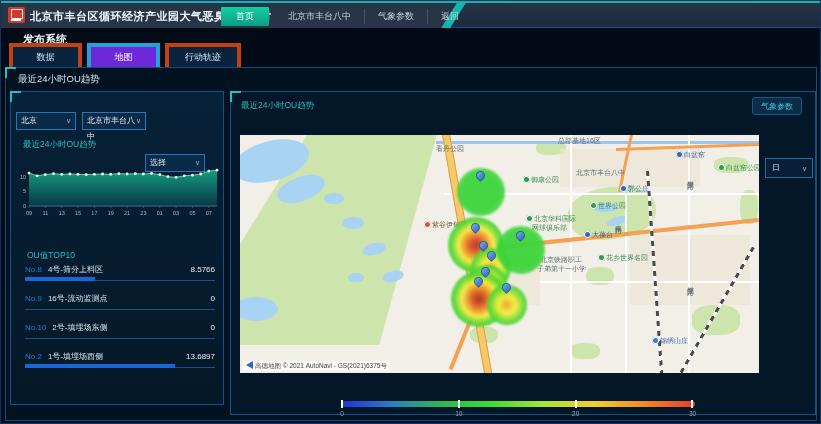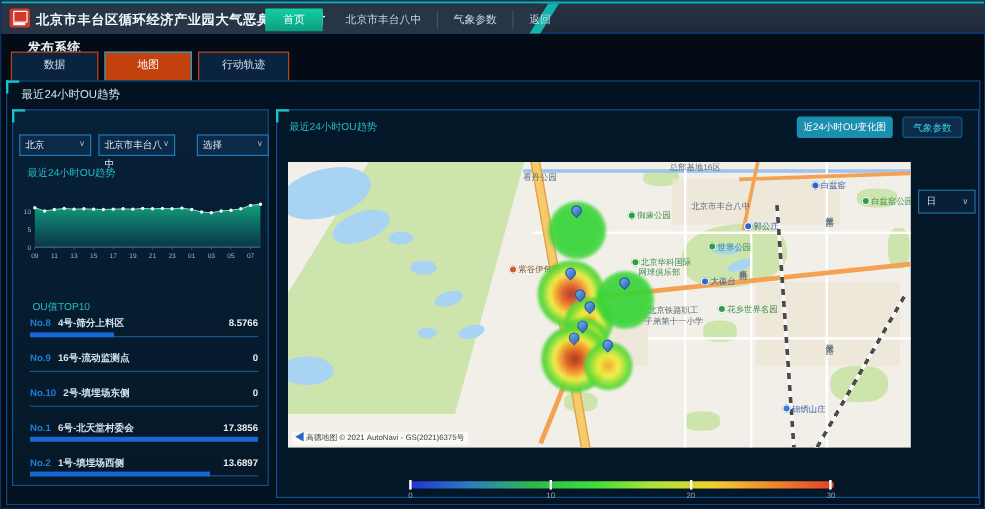--- a/index.html
+++ b/index.html
@@ -14,45 +14,45 @@
   #logo:before{content:"";position:absolute;left:3px;top:2px;width:10px;height:8px;border:1.5px solid #fff;border-radius:1px;}
   #logo:after{content:"";position:absolute;left:3px;bottom:2px;width:10px;height:2px;background:#fff;}
   #app-title{position:absolute;left:29px;top:6px;font-size:11px;font-weight:bold;color:#f2f7fc;letter-spacing:.5px;white-space:nowrap;}
   #nav{position:absolute;left:220px;top:2px;height:23px;display:flex;align-items:center;font-size:9px;}
   .nav-item{color:#c9d6e2;padding:0 13px;line-height:15px;cursor:pointer;white-space:nowrap;}
   .nav-item.sep{border-left:1px solid rgba(130,160,190,.3);}
   .nav-item.active{background:linear-gradient(#12cfa4,#0a9e80);color:#fff;border-radius:1px;padding:2px 15px;margin-right:6px;}
 
   
   #pub-label{position:absolute;left:22px;top:31px;font-size:11px;font-weight:bold;color:#eaf2f9;}
-  .tab{position:absolute;top:42px;height:30px;line-height:20px;text-align:center;font-size:9px;color:#cfe0ed;background:#0a2440;border:1px solid #c2410c;cursor:pointer;}
+  .tab{position:absolute;top:42px;height:30px;line-height:20px;text-align:center;font-size:9px;color:#cfe0ed;background:#0a2440;border:4px solid #c2410c;cursor:pointer;}
   #tab-data{left:8px;width:73px;}
-  #tab-map{left:86px;width:73px;background:#c2410c;border-color:#22a3d4;color:#fff;}
+  #tab-map{left:86px;width:73px;background:#6d28d9;border-color:#22a3d4;color:#fff;}
   #tab-track{left:164px;width:76px;text-align:center;}
 
   
   #outer{position:absolute;left:4px;top:66px;width:812px;height:354px;border:1px solid #0d4c85;background:#031220;}
   .corner:before{content:"";position:absolute;left:-1px;top:-1px;width:9px;height:9px;border-left:2px solid #1bc2c8;border-top:2px solid #1bc2c8;}
   #outer-title{position:absolute;left:12px;top:5px;font-size:9.5px;color:#d6e3ef;}
 
   .sub-panel{position:absolute;border:1px solid #10518c;background:linear-gradient(#072138,#051827);}
   #left-panel{left:4px;top:23px;width:214px;height:314px;}
   #right-panel{left:224px;top:23px;width:586px;height:324px;background:#041728;}
 
   
   .sel{position:absolute;top:20px;height:18px;border:1px solid #2179b5;background:#0a2a47;color:#e2ecf4;font-size:8px;line-height:16px;padding:0 4px;cursor:pointer;}
   .sel .chev{position:absolute;right:4px;top:0;color:#8fb8d0;font-size:7px;}
   #sel-city{left:5px;width:60px;}
   #sel-park{left:71px;width:64px;}
-  #sel-station{left:153px;width:60px;}
+  #sel-station{left:134px;width:60px;margin-top:42px;}
   .teal-title{color:#22bcc2;font-size:8.5px;position:absolute;}
   #chart-title{left:12px;top:47px;}
   #trend-chart{position:absolute;left:2px;top:64px;}
   #top-title{left:16px;top:158px;}
-  #ou-top-list{position:absolute;left:14px;top:172px;width:190px;font-weight:bold;}
+  #ou-top-list{position:absolute;left:14px;top:172px;width:190px;}
   .top-item{position:relative;height:29px;}
   .ti-head{display:flex;font-size:8px;line-height:12px;}
   .ti-rank{color:#1e7fd6;margin-right:6px;white-space:nowrap;}
   .ti-name{color:#d5e2ec;white-space:nowrap;}
   .ti-val{margin-left:auto;color:#e8eef4;}
   .ti-bar{position:absolute;left:0;top:13px;width:100%;height:4px;}
   .ti-track{position:absolute;left:0;bottom:0;width:100%;height:1px;background:#1c4f8c;}
   .ti-fill{position:absolute;left:0;top:0;height:4px;background:#1667d8;}
 
   
@@ -216,46 +216,34 @@
               <span class="ti-rank">No.10</span>
               <span class="ti-name">2号-填埋场东侧</span>
               <span class="ti-val">0</span>
             </div>
             <div class="ti-bar">
               <div class="ti-track"></div>
             </div>
           </div>
           <div class="top-item">
             <div class="ti-head">
-              <span class="ti-rank">No.1</span>
-              <span class="ti-name">6号-北天堂村委会</span>
-              <span class="ti-val">17.3856</span>
-            </div>
-            <div class="ti-bar">
-              <div class="ti-track"></div>
-              <div class="ti-fill" style="width: 100%;"></div>
-            </div>
-          </div>
-          <div class="top-item">
-            <div class="ti-head">
               <span class="ti-rank">No.2</span>
               <span class="ti-name">1号-填埋场西侧</span>
               <span class="ti-val">13.6897</span>
             </div>
             <div class="ti-bar">
               <div class="ti-track"></div>
               <div class="ti-fill" style="width: 79%;"></div>
             </div>
           </div>
         </div>
     </div>
 
     <div id="right-panel" class="sub-panel corner">
       <div class="teal-title" id="map-title">最近24小时OU趋势</div>
-      <div class="mbtn" id="btn-ou">近24小时OU变化图</div>
       <div class="mbtn" id="btn-weather">气象参数</div>
 
       <div id="map">
 
         <div class="park" style="left:0;top:0;width:240px;height:210px;clip-path:polygon(28% 0%,82% 0%,58% 100%,0% 100%,0% 52%);"></div>
         <div class="park" style="left:328px;top:52px;width:88px;height:52px;border-radius:45%;transform:rotate(-8deg);"></div>
         <div class="park" style="left:296px;top:6px;width:30px;height:14px;border-radius:40%;"></div>
         <div class="park" style="left:474px;top:22px;width:34px;height:16px;border-radius:40%;"></div>
         <div class="park" style="left:346px;top:132px;width:28px;height:18px;border-radius:40%;"></div>
         <div class="park" style="left:452px;top:170px;width:48px;height:30px;border-radius:40%;"></div>

